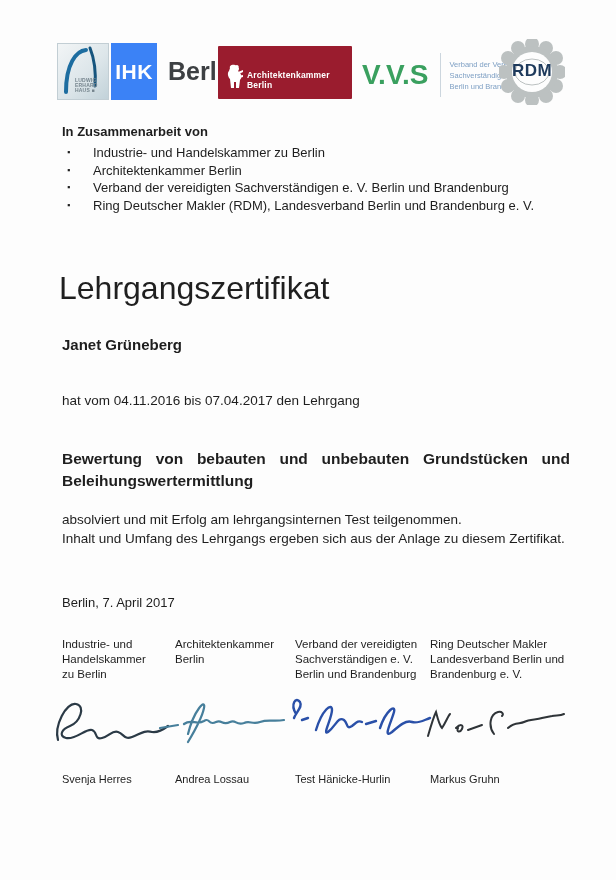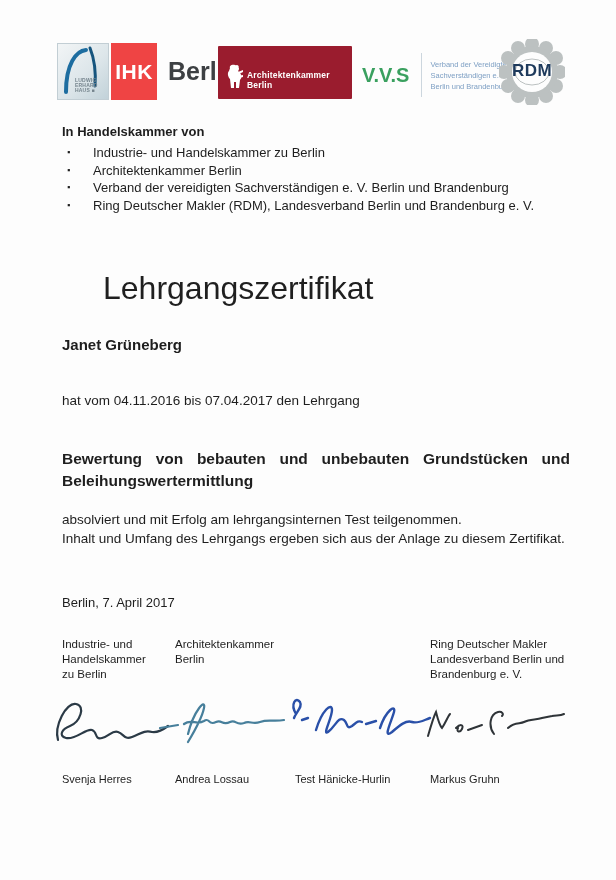--- a/index.html
+++ b/index.html
@@ -20,57 +20,57 @@
     border:1px solid #c2ced4;box-sizing:border-box;
   }
   .ihk-arch-box svg{position:absolute;left:2px;top:2px;}
   .ihk-building{
     position:absolute;left:17px;bottom:6px;
     font-size:5px;line-height:5px;color:#75848d;
     white-space:pre-line;letter-spacing:0.2px;font-weight:bold;
   }
   .ihk-blue-box{
     width:46px;height:57px;margin-left:2px;
-    background:#ef4444;color:#ffffff;
+    background:#3b82f6;color:#ffffff;
     display:flex;align-items:center;justify-content:center;
     font-size:21px;font-weight:bold;letter-spacing:0.5px;
   }
   .ihk-city{margin-left:11px;font-size:25px;font-weight:bold;color:#3d4043;}
   .ak-logo{
     position:absolute;left:218px;top:46px;width:134px;height:53px;
     background:#9a1c2e;border-radius:1px;
   }
   .ak-bear{position:absolute;left:8px;bottom:8px;}
   .ak-label{
     position:absolute;left:29px;bottom:9px;
     color:#ffffff;font-size:8.5px;font-weight:bold;letter-spacing:0.2px;
   }
   .vvs-logo{position:absolute;left:362px;top:52px;display:flex;align-items:center;height:46px;}
   .vvs-letters{
-    font-size:20px;font-weight:bold;color:#3aa05f;
+    font-size:28px;font-weight:bold;color:#3aa05f;
     letter-spacing:0px;font-stretch:condensed;
   }
   .vvs-divider{width:1px;height:44px;background:#ccd6de;margin:0 8px 0 12px;}
   .vvs-caption{
     font-size:7.5px;line-height:11px;color:#7fa0c4;white-space:pre-line;
   }
   .rdm-logo{position:absolute;left:499px;top:39px;width:66px;height:66px;}
   .rdm-label{
     position:absolute;left:0;top:22px;width:66px;text-align:center;
     font-family:Liberation Sans, sans-serif;font-weight:bold;font-size:17px;
     color:#1e3a5c;letter-spacing:0.5px;
   }
   
   .coop{position:absolute;left:62px;top:124px;width:480px;font-size:13px;}
   .coop-heading{font-weight:bold;margin-bottom:5px;}
   .coop-list{margin:0;padding:0;list-style:none;}
   .coop-item{display:flex;line-height:17.5px;}
   .coop-bullet{width:26px;flex:none;font-size:9px;padding-left:5px;}
   
-  .cert-title{position:absolute;left:59px;top:249px;font-size:32px;font-weight:400;color:#1f1f1f;margin-left:44px;}
+  .cert-title{position:absolute;left:59px;top:249px;font-size:32px;font-weight:400;color:#1f1f1f;}
   .recipient{position:absolute;left:62px;top:336px;font-size:15px;font-weight:bold;}
   .period{position:absolute;left:62px;top:393px;font-size:13.5px;}
   .course{
     position:absolute;left:62px;top:448px;width:508px;
     font-size:15.5px;font-weight:bold;line-height:22px;text-align:justify;
   }
   .completion{position:absolute;left:62px;top:511px;font-size:13.5px;line-height:18.5px;white-space:pre-line;}
   .dateline{position:absolute;left:62px;top:595px;font-size:13px;}
   
   .sig-org{position:absolute;top:637px;font-size:11.5px;line-height:15px;white-space:pre-line;}
@@ -150,21 +150,21 @@
           <circle cx="33" cy="33" r="26"></circle>
         </g>
         <circle cx="33" cy="33" r="20" fill="#fdfdfd"></circle>
         <ellipse cx="33" cy="33" rx="17" ry="13" fill="none" stroke="#bcc1c1" stroke-width="1"></ellipse>
       </svg>
       <span class="rdm-label">RDM</span>
     </div>
   </div>
 
   <div class="coop">
-    <div class="coop-heading">In Handelskammer von</div>
+    <div class="coop-heading">In Zusammenarbeit von</div>
     <ul class="coop-list">
       <li class="coop-item">
         <span class="coop-bullet">▪</span>
         <span>Industrie- und Handelskammer zu Berlin</span>
       </li>
       <li class="coop-item">
         <span class="coop-bullet">▪</span>
         <span>Architektenkammer Berlin</span>
       </li>
       <li class="coop-item">
@@ -184,20 +184,23 @@
   <div class="course">Bewertung von bebauten und unbebauten Grundstücken und Beleihungswertermittlung</div>
   <div class="completion">absolviert und mit Erfolg am lehrgangsinternen Test teilgenommen.
 Inhalt und Umfang des Lehrgangs ergeben sich aus der Anlage zu diesem Zertifikat.</div>
   <div class="dateline">Berlin, 7. April 2017</div>
 
   <div class="sig-org c1">Industrie- und
 Handelskammer
 zu Berlin</div>
   <div class="sig-org c2">Architektenkammer
 Berlin</div>
+  <div class="sig-org c3">Verband der vereidigten
+Sachverständigen e. V.
+Berlin und Brandenburg</div>
   <div class="sig-org c4">Ring Deutscher Makler
 Landesverband Berlin und
 Brandenburg e. V.</div>
 
   <div class="sig-band">
     <svg class="sig-1" width="120" height="56" viewBox="0 0 120 56">
       <path d="M6 44 C2 30 14 6 24 8 C34 10 28 26 18 30 C10 33 6 40 14 42 C24 44 34 32 40 34 C46 36 42 44 50 42 C58 40 60 34 66 36 C72 38 72 44 80 41 C88 38 92 34 100 36 C106 37 112 33 116 30" fill="none" stroke-width="2.2" stroke-linecap="round" stroke="#2b3a46"></path>
     </svg>
     <svg class="sig-2" width="130" height="56" viewBox="0 0 130 56">
       <path d="M2 34 L20 31 M30 40 C36 16 48 4 46 14 C44 24 36 38 30 48 M26 30 C34 24 38 32 46 27 C52 23 50 32 58 28 C64 25 64 32 72 28 C78 25 78 32 86 29 C92 26 94 31 102 28 C110 25 116 28 126 26" fill="none" stroke-width="2.2" stroke-linecap="round" stroke="#477f9b"></path>

